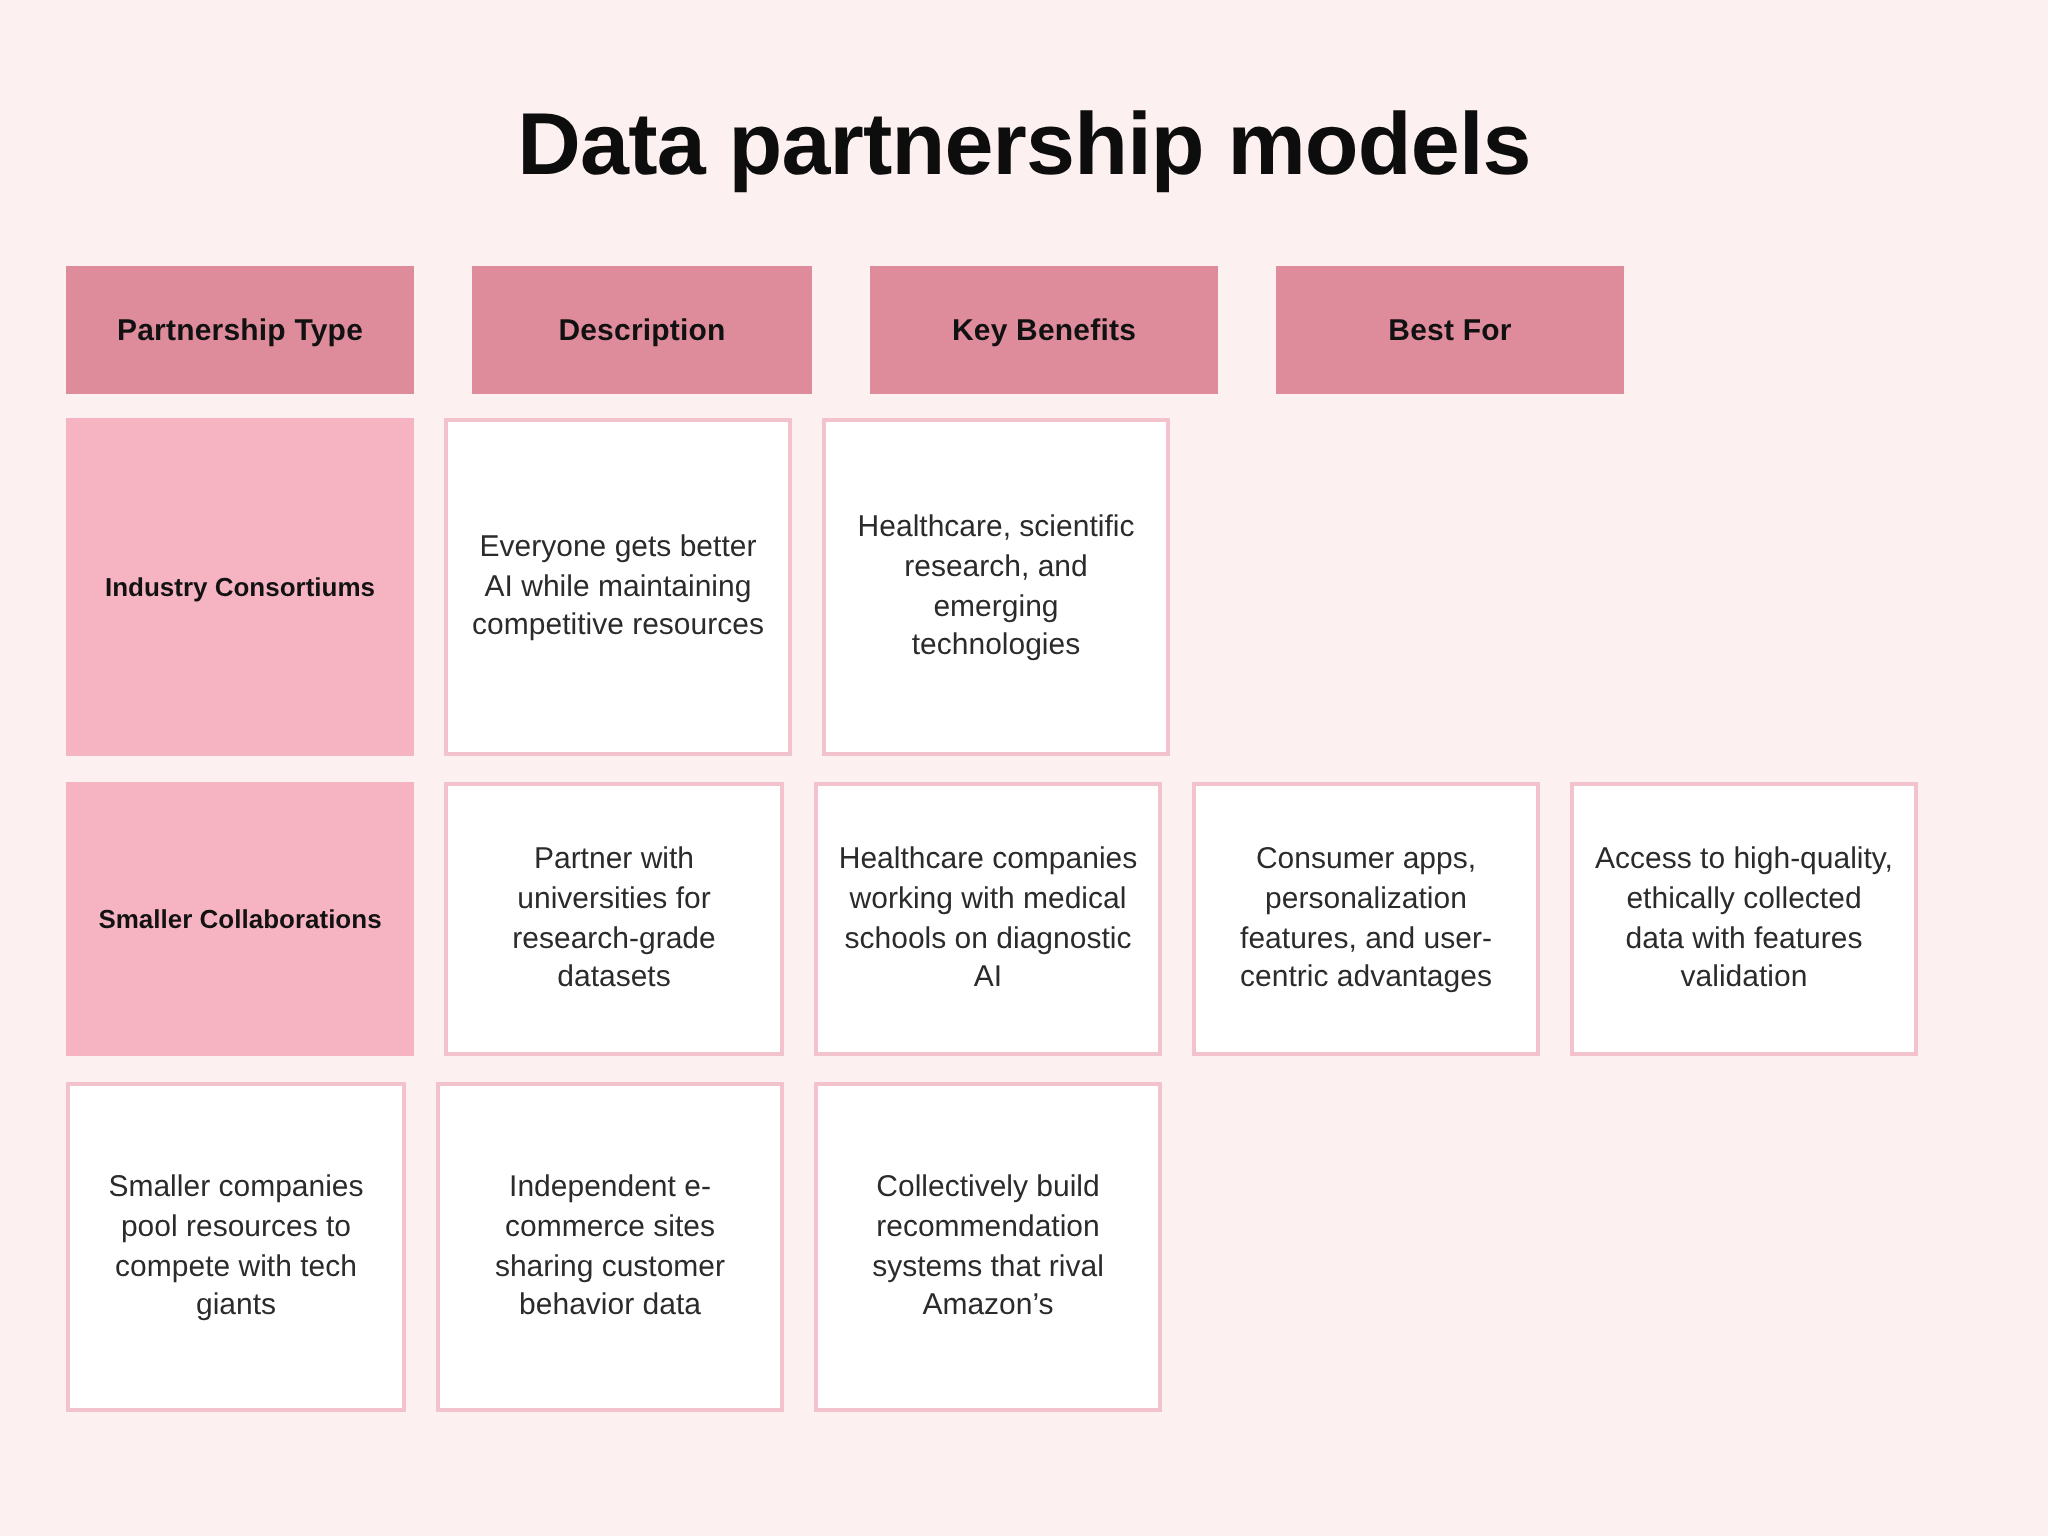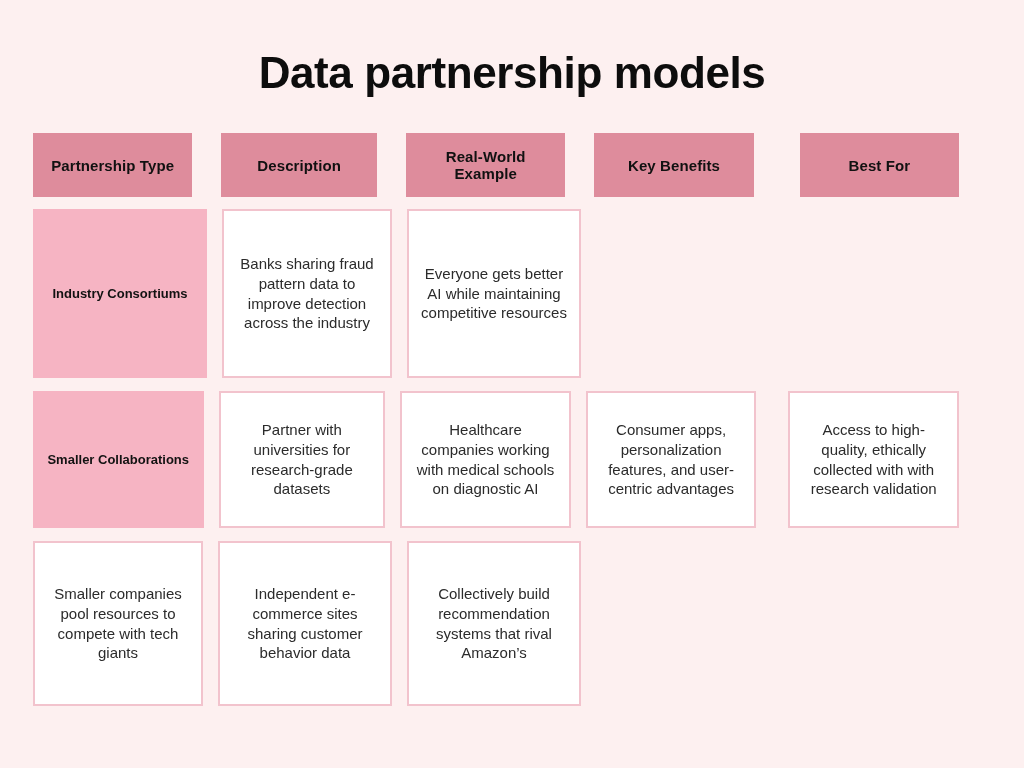--- a/index.html
+++ b/index.html
@@ -60,21 +60,21 @@
     align-items: center;
     justify-content: center;
     text-align: center;
     padding: 6px 10px;
   }
   
   .c0 { width: 174px; }
   .c1 { width: 170px; }
   .c2 { width: 174px; }
   .c3 { width: 174px; }
-  .c4 { width: 174px; margin-left: 17px; }
+  .c4 { width: 174px; }
 
   .header-cell {
     background: #DE8C9C;
     color: #111111;
     font-size: 15px;
     font-weight: bold;
     letter-spacing: 0.1px;
   }
   .rowhead-cell {
     background: #F6B4C3;
@@ -97,37 +97,36 @@
 
 <div class="slide">
 
   <div class="page-title">Data partnership models</div>
 
   <div class="table">
 
     <div class="row header-row">
       <div class="cell header-cell c0">Partnership Type</div>
       <div class="cell header-cell c1">Description</div>
-      <div class="cell header-cell c2">Real-World Example</div>
       <div class="cell header-cell c3">Key Benefits</div>
       <div class="cell header-cell c4">Best For</div>
     </div>
 
     <div class="row body-row r1">
       <div class="cell rowhead-cell c0">Industry Consortiums</div>
-      <div class="cell body-cell c1">Banks sharing fraud pattern data to improve detection across the industry</div>
       <div class="cell body-cell c3">Everyone gets better AI while maintaining competitive resources</div>
+      <div class="cell body-cell c4">Healthcare, scientific research, and emerging technologies</div>
     </div>
 
     <div class="row body-row r2">
       <div class="cell rowhead-cell c0">Smaller Collaborations</div>
       <div class="cell body-cell c1">Partner with universities for research-grade datasets</div>
       <div class="cell body-cell c2">Healthcare companies working with medical schools on diagnostic AI</div>
       <div class="cell body-cell c3">Consumer apps, personalization features, and user-centric advantages</div>
-      <div class="cell body-cell c4">Access to high-quality, ethically collected with with research validation</div>
+      <div class="cell body-cell c4">Access to high-quality, ethically collected data with features validation</div>
     </div>
 
     <div class="row body-row r3">
       <div class="cell body-cell c1">Smaller companies pool resources to compete with tech giants</div>
       <div class="cell body-cell c2">Independent e-commerce sites sharing customer behavior data</div>
       <div class="cell body-cell c3">Collectively build recommendation systems that rival Amazon’s</div>
     </div>
 
   </div>
 </div>

